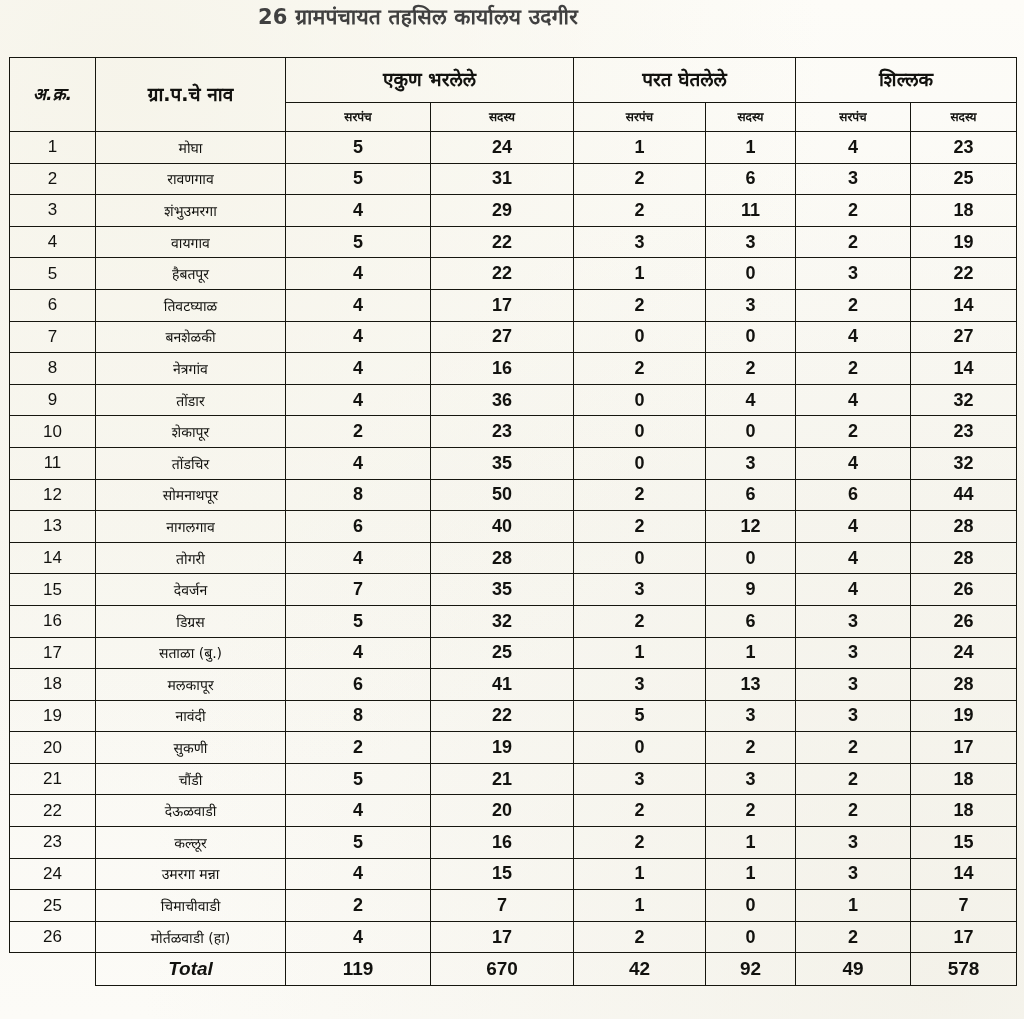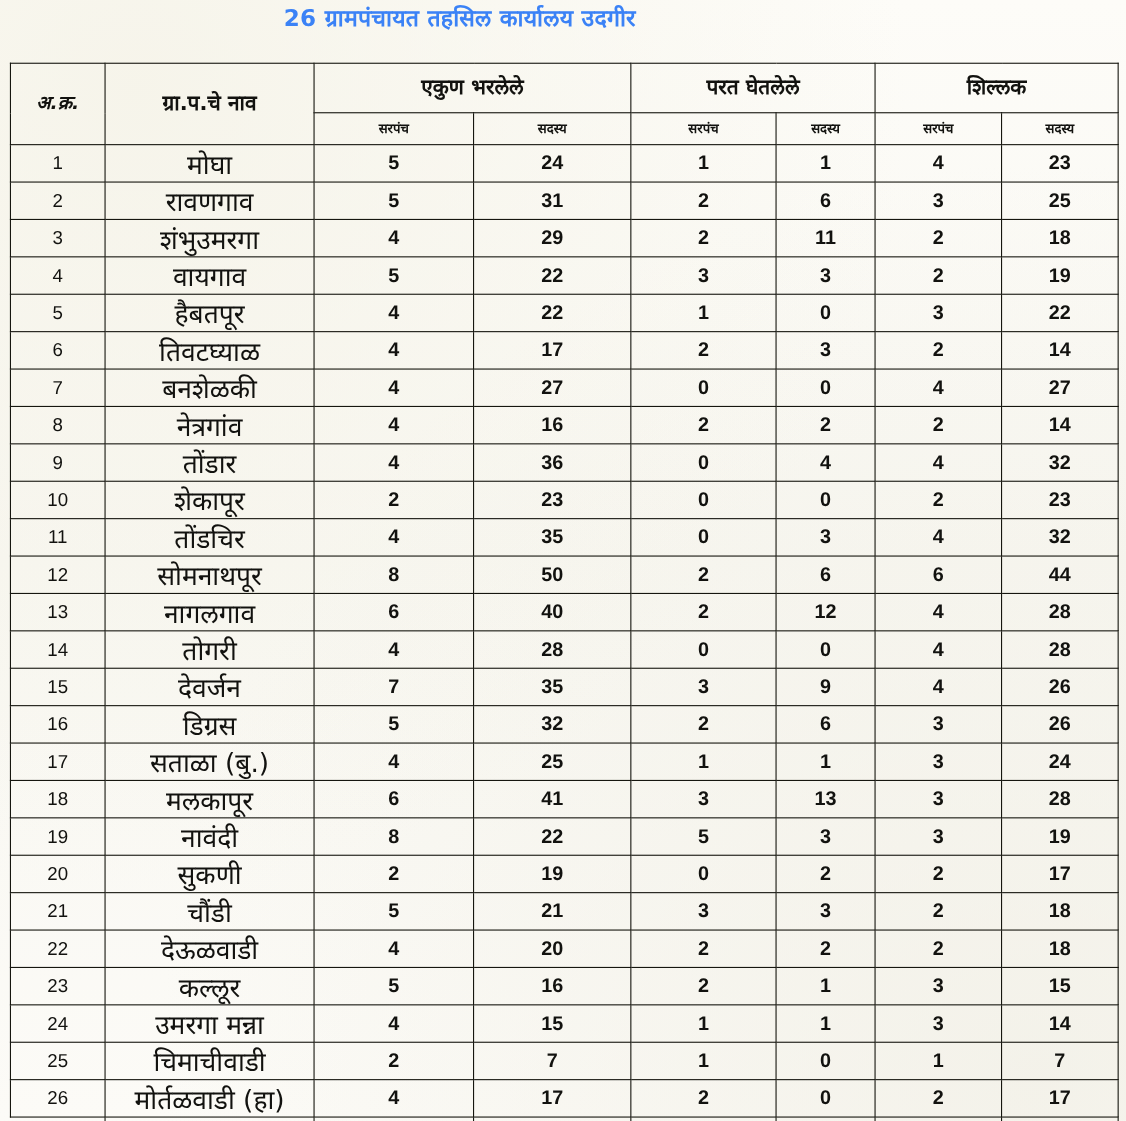--- a/index.html
+++ b/index.html
@@ -32,21 +32,21 @@
     box-sizing: border-box;
   }
   .doc-title {
     position: absolute;
     top: 2px;
     left: 0;
     width: 836px;
     text-align: center;
     font-size: 21px;
     font-weight: 600;
-    color: #3b82f6;
+    color: #404040;
     letter-spacing: 0.2px;
     font-family: "DejaVu Sans", "Liberation Sans", sans-serif;
   }
   table.gp-table {
     position: absolute;
     top: 57px;
     left: 9px;
     width: 1007px;
     border-collapse: collapse;
     table-layout: fixed;
@@ -96,21 +96,21 @@
     font-size: 18px;
     font-weight: 600;
     font-family: "DejaVu Sans", "Liberation Sans", sans-serif;
   }
   tbody td.sr {
     font-size: 17px;
     font-weight: 400;
     font-family: "Liberation Sans", sans-serif;
   }
   tbody td.name {
-    font-size: 24px;
+    font-size: 14px;
     font-weight: 500;
     font-family: "DejaVu Sans", "Liberation Sans", sans-serif;
   }
   tbody td.num {
     font-size: 18px;
     font-weight: 700;
     font-family: "Liberation Sans", sans-serif;
   }
   tbody tr.total-row td {
     font-weight: 700;

